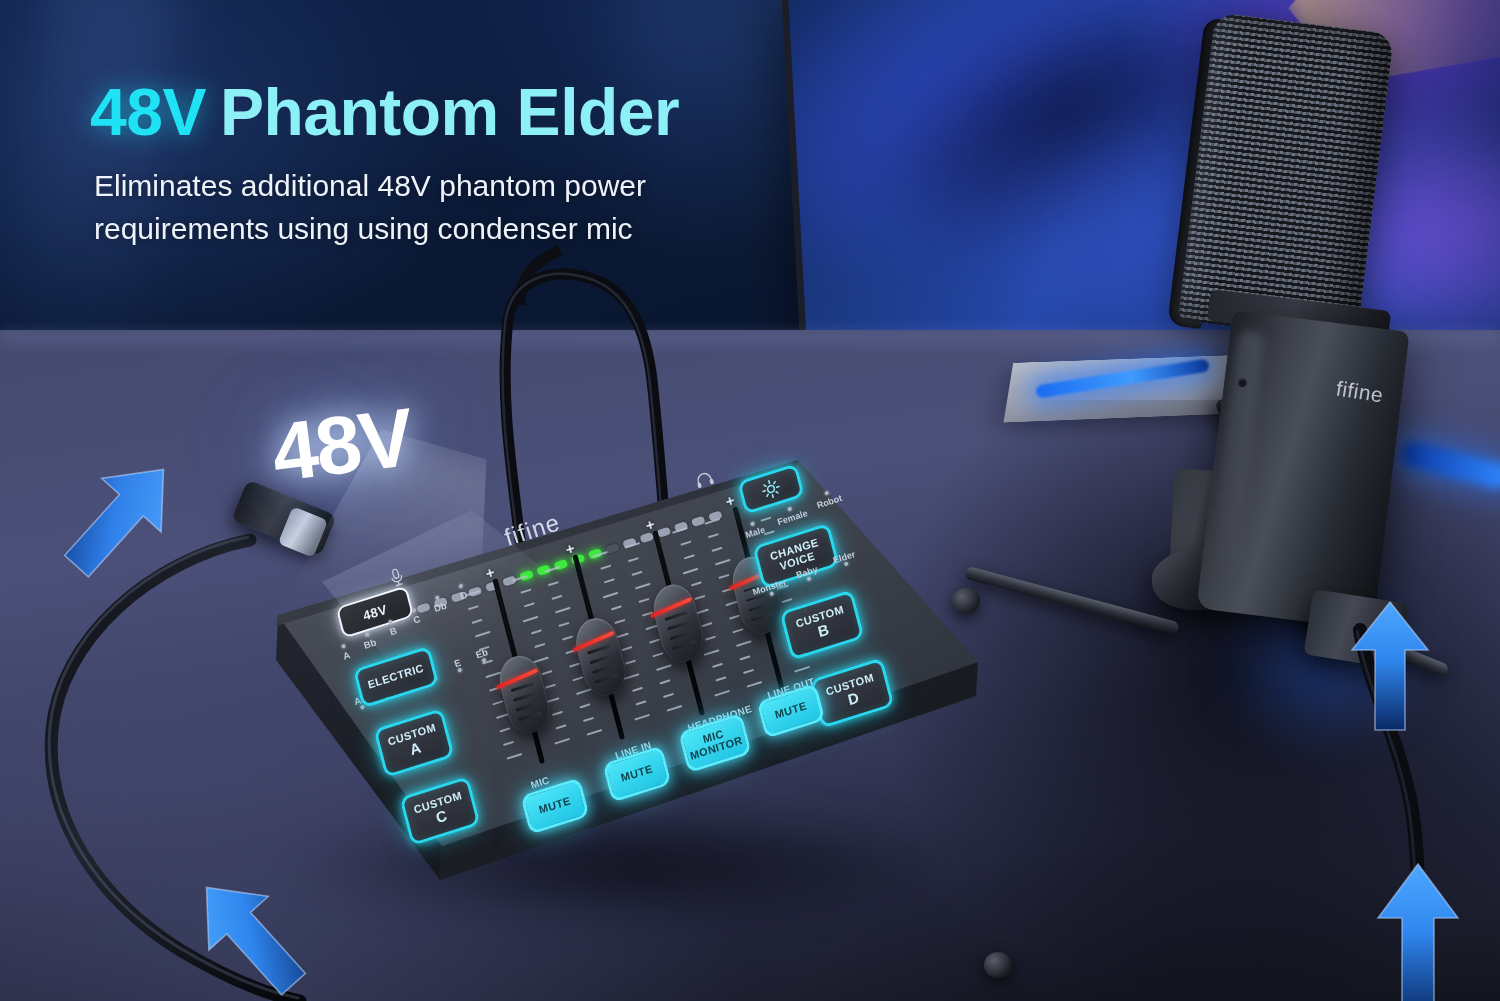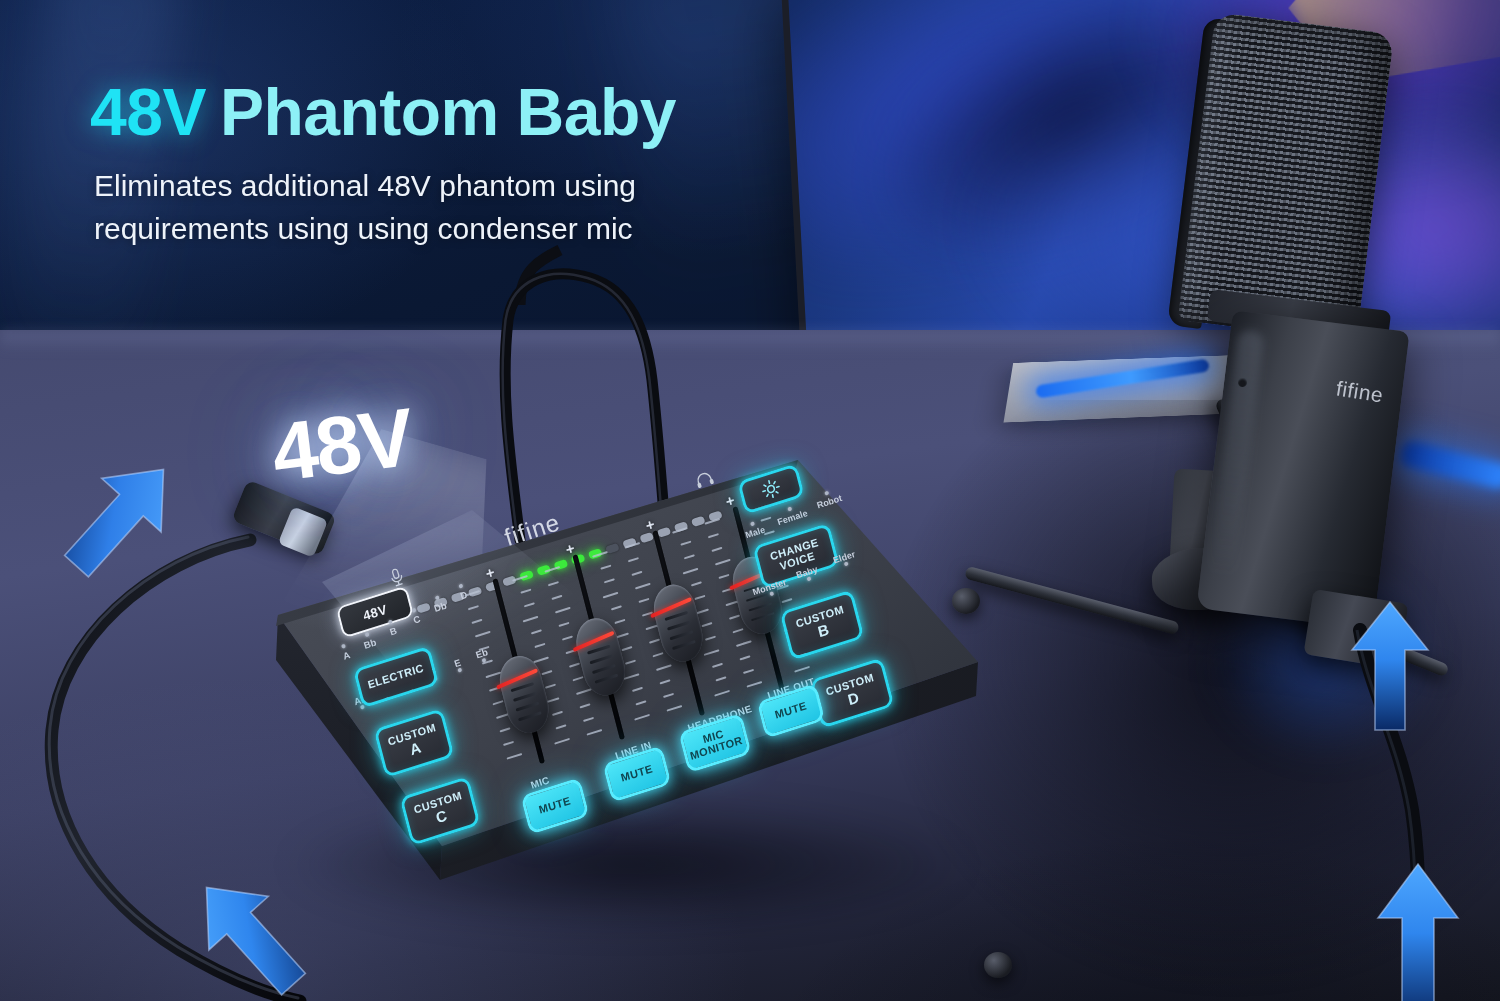--- a/index.html
+++ b/index.html
@@ -815,20 +815,20 @@
     <g transform="translate(1390,668)">
       <path d="M -15 62 L 15 62 L 15 -18 L 38 -18 L 0 -66 L -38 -18 L -15 -18 Z" fill="url(#arrC)" stroke="rgba(190,215,255,.55)" stroke-width="1.6"></path>
     </g>
 
     <g transform="translate(1418,940)">
       <path d="M -16 78 L 16 78 L 16 -22 L 40 -22 L 0 -76 L -40 -22 L -16 -22 Z" fill="url(#arrC)" stroke="rgba(190,215,255,.55)" stroke-width="1.6"></path>
     </g>
   </svg>
 
   <div class="headline">
-    <span class="h-48v">48V</span><span class="h-rest">Phantom Baby</span>
+    <span class="h-48v">48V</span><span class="h-rest">Phantom Elder</span>
   </div>
   <div class="subhead">
-    <div>Eliminates additional 48V phantom using</div>
+    <div>Eliminates additional 48V phantom power</div>
     <div>requirements using using condenser mic</div>
   </div>
 
 </div>
 
 </body></html>

